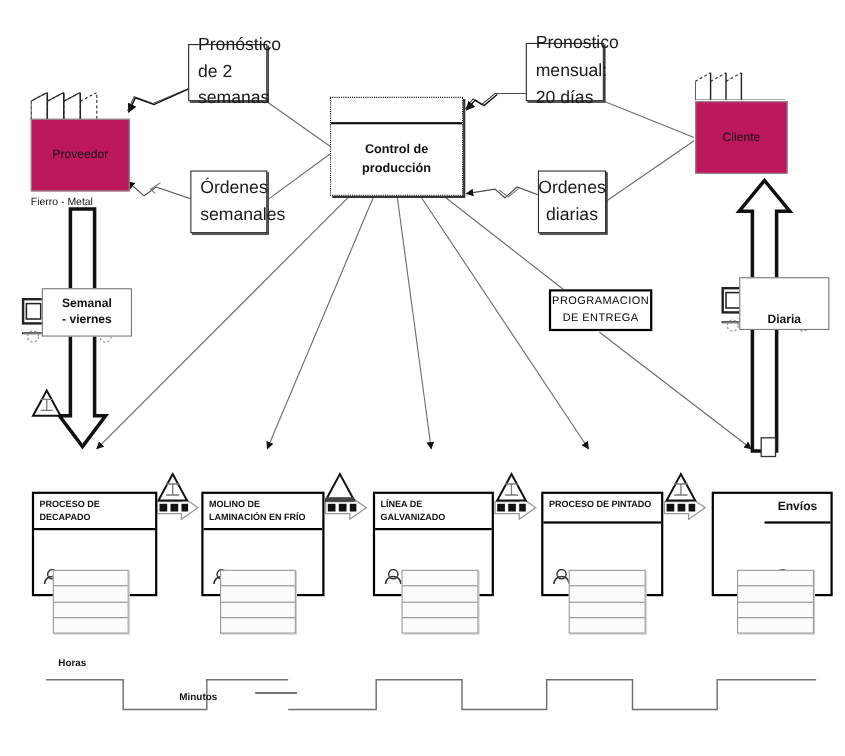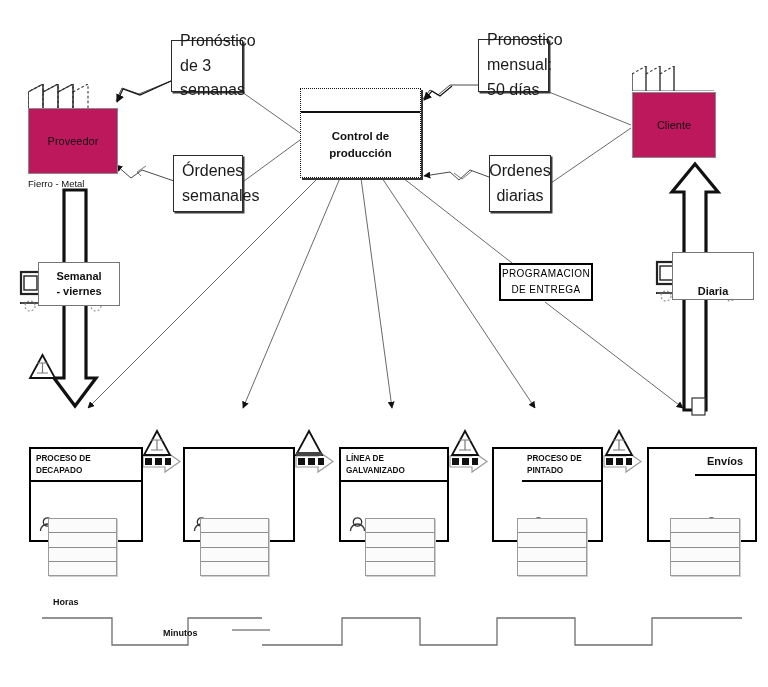--- a/index.html
+++ b/index.html
@@ -232,33 +232,33 @@
     <div class="bdy">
       <span>
         <span>Control de</span><br>
         <span>producción</span>
       </span>
     </div>
   </div>
 
   <div class="node infobox" style="left:171px;top:40px;width:72px;height:52px;">
     <div>Pronóstico</div>
-    <div>de 3</div>
+    <div>de 2</div>
     <div>semanas</div>
   </div>
 
   <div class="node infobox" style="left:173px;top:155px;width:70px;height:57px;">
     <div>Órdenes</div>
     <div>semanales</div>
   </div>
 
   <div class="node infobox" style="left:478px;top:39px;width:71px;height:53px;">
     <div>Pronostico</div>
     <div>mensual:</div>
-    <div>50 días</div>
+    <div>20 días</div>
   </div>
 
   <div class="node infobox center-txt" style="left:489px;top:155px;width:62px;height:57px;">
     <div>Ordenes</div>
     <div>diarias</div>
   </div>
 
   <div class="node heavybox" style="left:499px;top:263px;width:94px;height:38px;">
     <div>PROGRAMACION</div>
     <div>DE ENTREGA</div>
@@ -280,20 +280,24 @@
         <svg width="17" height="15" viewBox="0 0 17 15">
           <circle cx="8.5" cy="5" r="4.2" fill="none" stroke="#333" stroke-width="1.3"></circle>
           <path d="M1.5,14 A7,7 0 0 1 15.5,14" fill="none" stroke="#333" stroke-width="1.4"></path>
         </svg>
         <span class="opnum">1</span>
       </div>
     </div>
   </div>
 
   <div class="node proc" style="left:183px;top:414px;width:112px;height:95px;">
+    <div class="title">
+      <span>MOLINO DE</span><br>
+      <span>LAMINACIÓN EN FRÍO</span>
+    </div>
     <div class="body">
       <div class="oper">
         <svg width="17" height="15" viewBox="0 0 17 15">
           <circle cx="8.5" cy="5" r="4.2" fill="none" stroke="#333" stroke-width="1.3"></circle>
           <path d="M1.5,14 A7,7 0 0 1 15.5,14" fill="none" stroke="#333" stroke-width="1.4"></path>
         </svg>
         <span class="opnum">1</span>
       </div>
     </div>
   </div>
@@ -304,21 +308,21 @@
       <div class="oper">
         <svg width="17" height="15" viewBox="0 0 17 15">
           <circle cx="8.5" cy="5" r="4.2" fill="none" stroke="#333" stroke-width="1.3"></circle>
           <path d="M1.5,14 A7,7 0 0 1 15.5,14" fill="none" stroke="#333" stroke-width="1.4"></path>
         </svg>
         <span class="opnum">1</span>
       </div>
     </div>
   </div>
 
-  <div class="node proc" style="left:492px;top:414px;width:111px;height:95px;padding-left:28px;">
+  <div class="node proc" style="left:492px;top:414px;width:111px;height:95px;">
     <div class="title">PROCESO DE PINTADO</div>
     <div class="body">
       <div class="oper">
         <svg width="17" height="15" viewBox="0 0 17 15">
           <circle cx="8.5" cy="5" r="4.2" fill="none" stroke="#333" stroke-width="1.3"></circle>
           <path d="M1.5,14 A7,7 0 0 1 15.5,14" fill="none" stroke="#333" stroke-width="1.4"></path>
         </svg>
         <span class="opnum">1</span>
       </div>
     </div>

